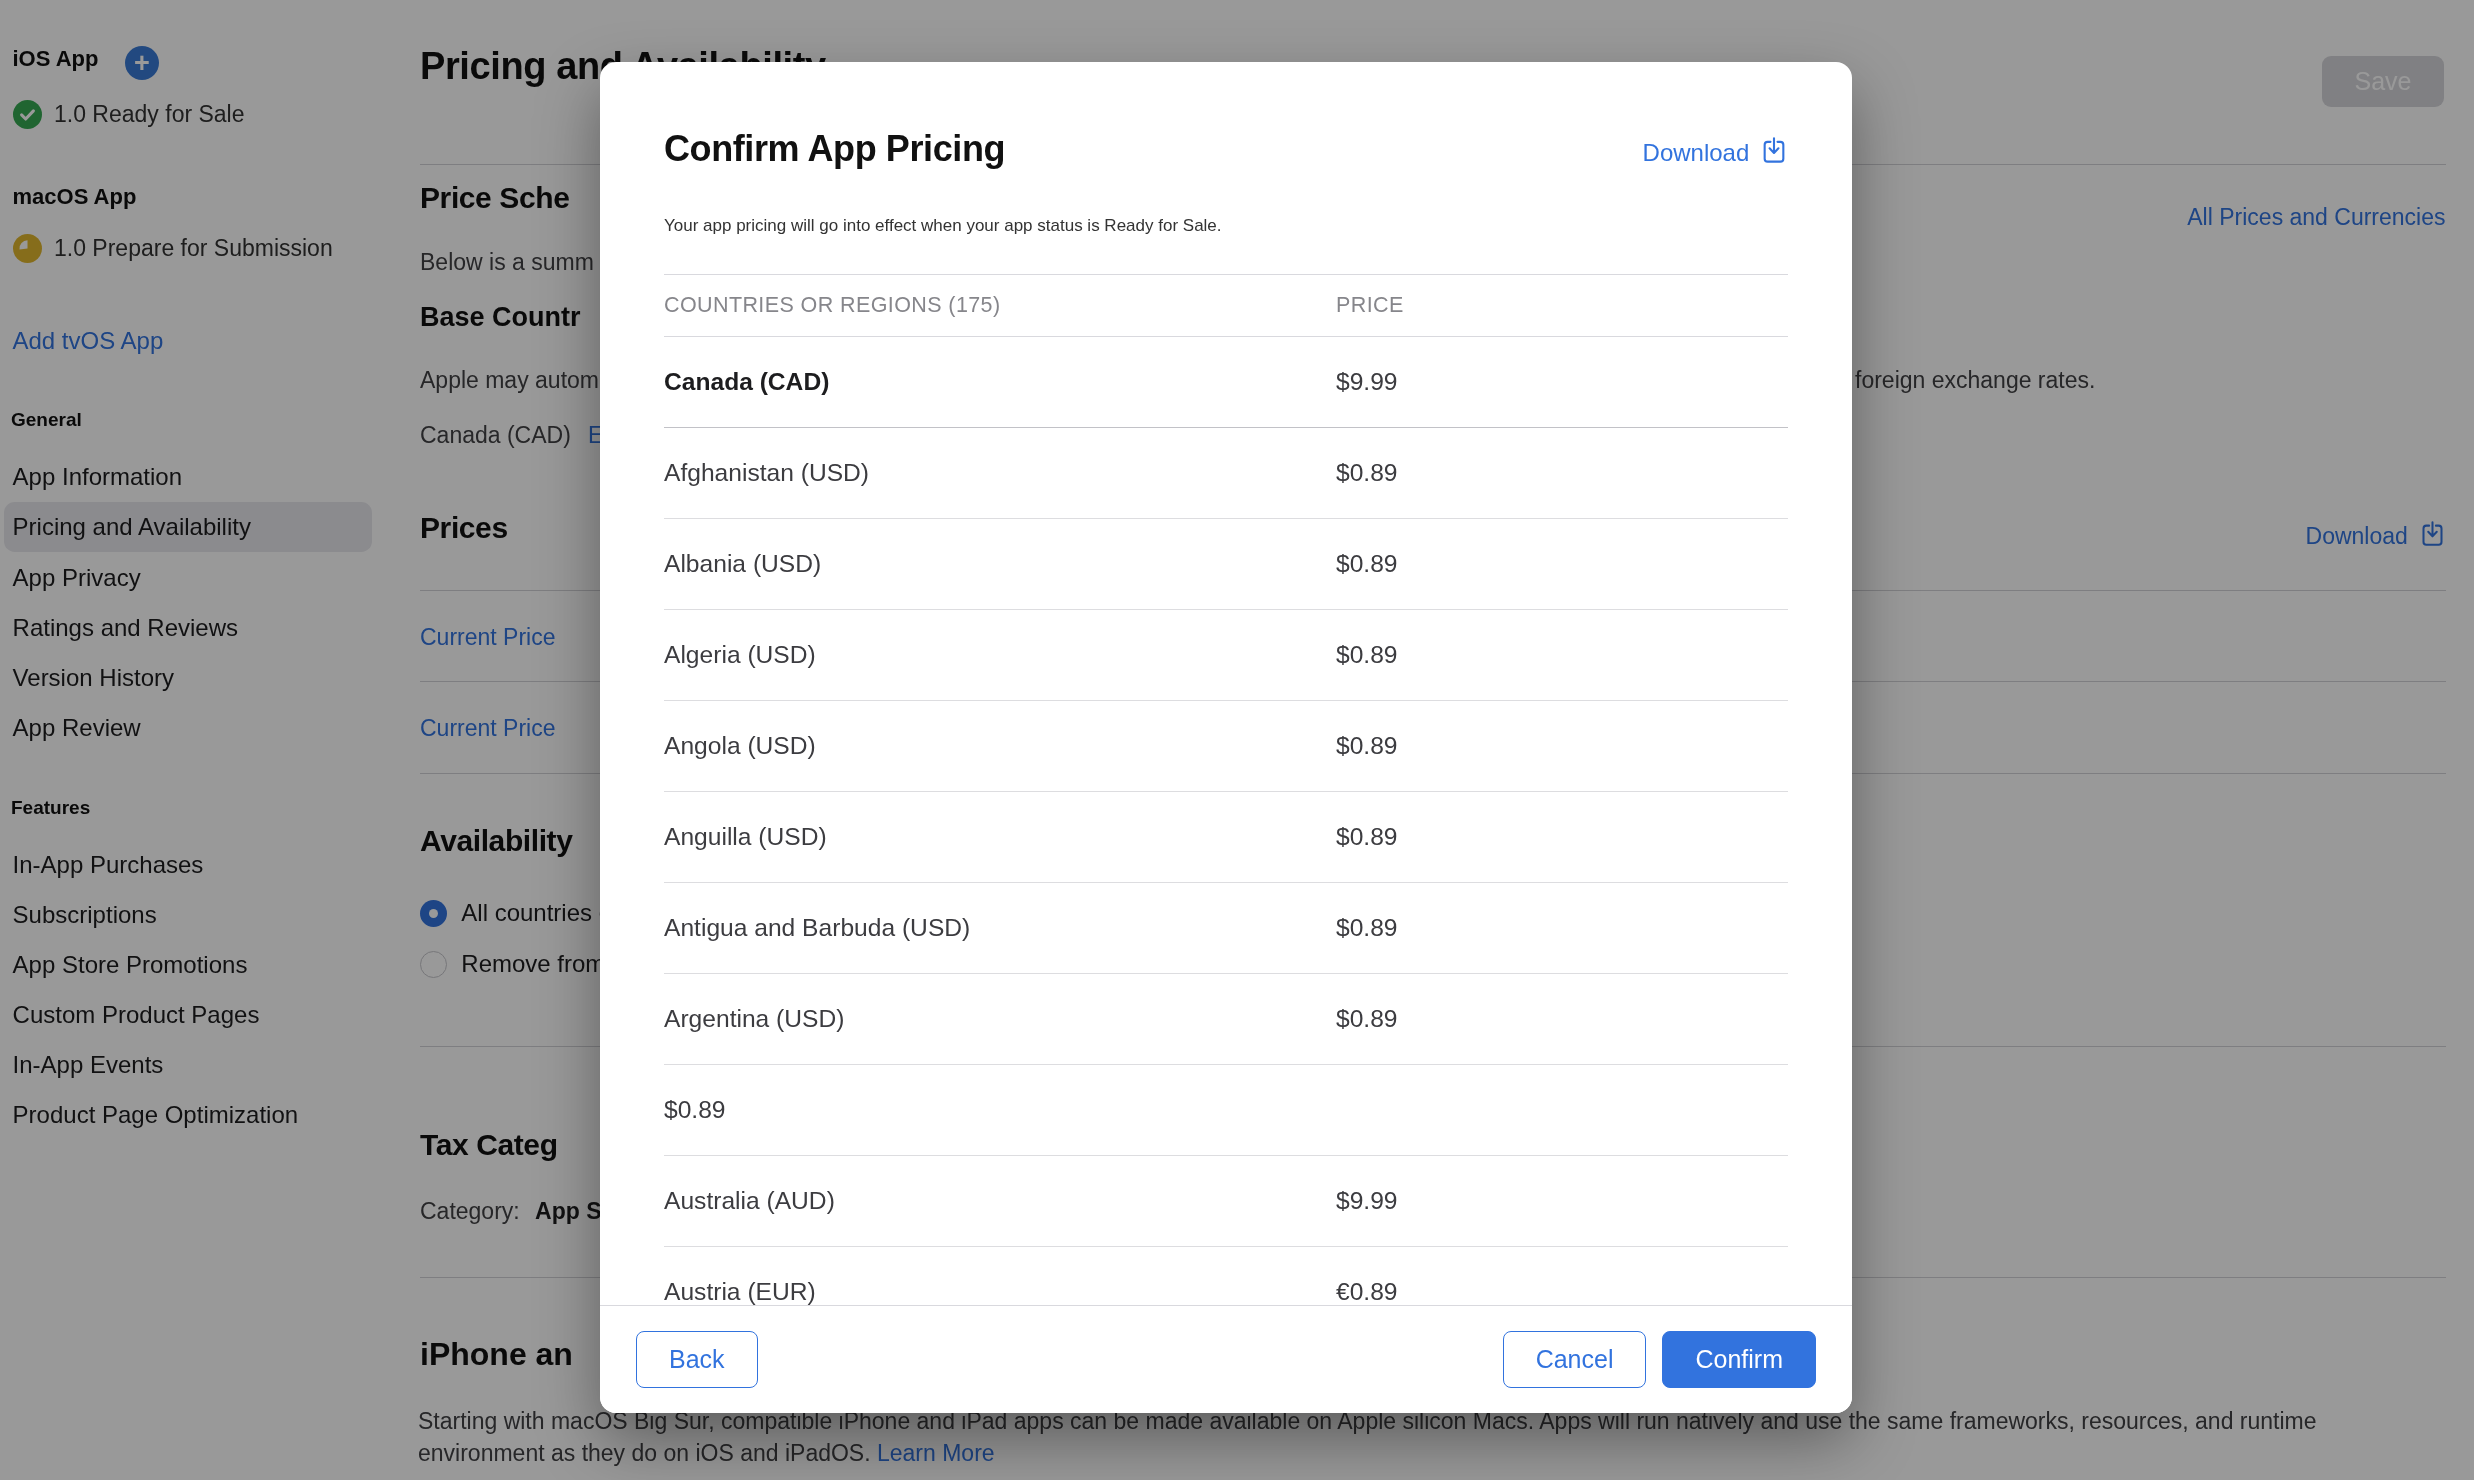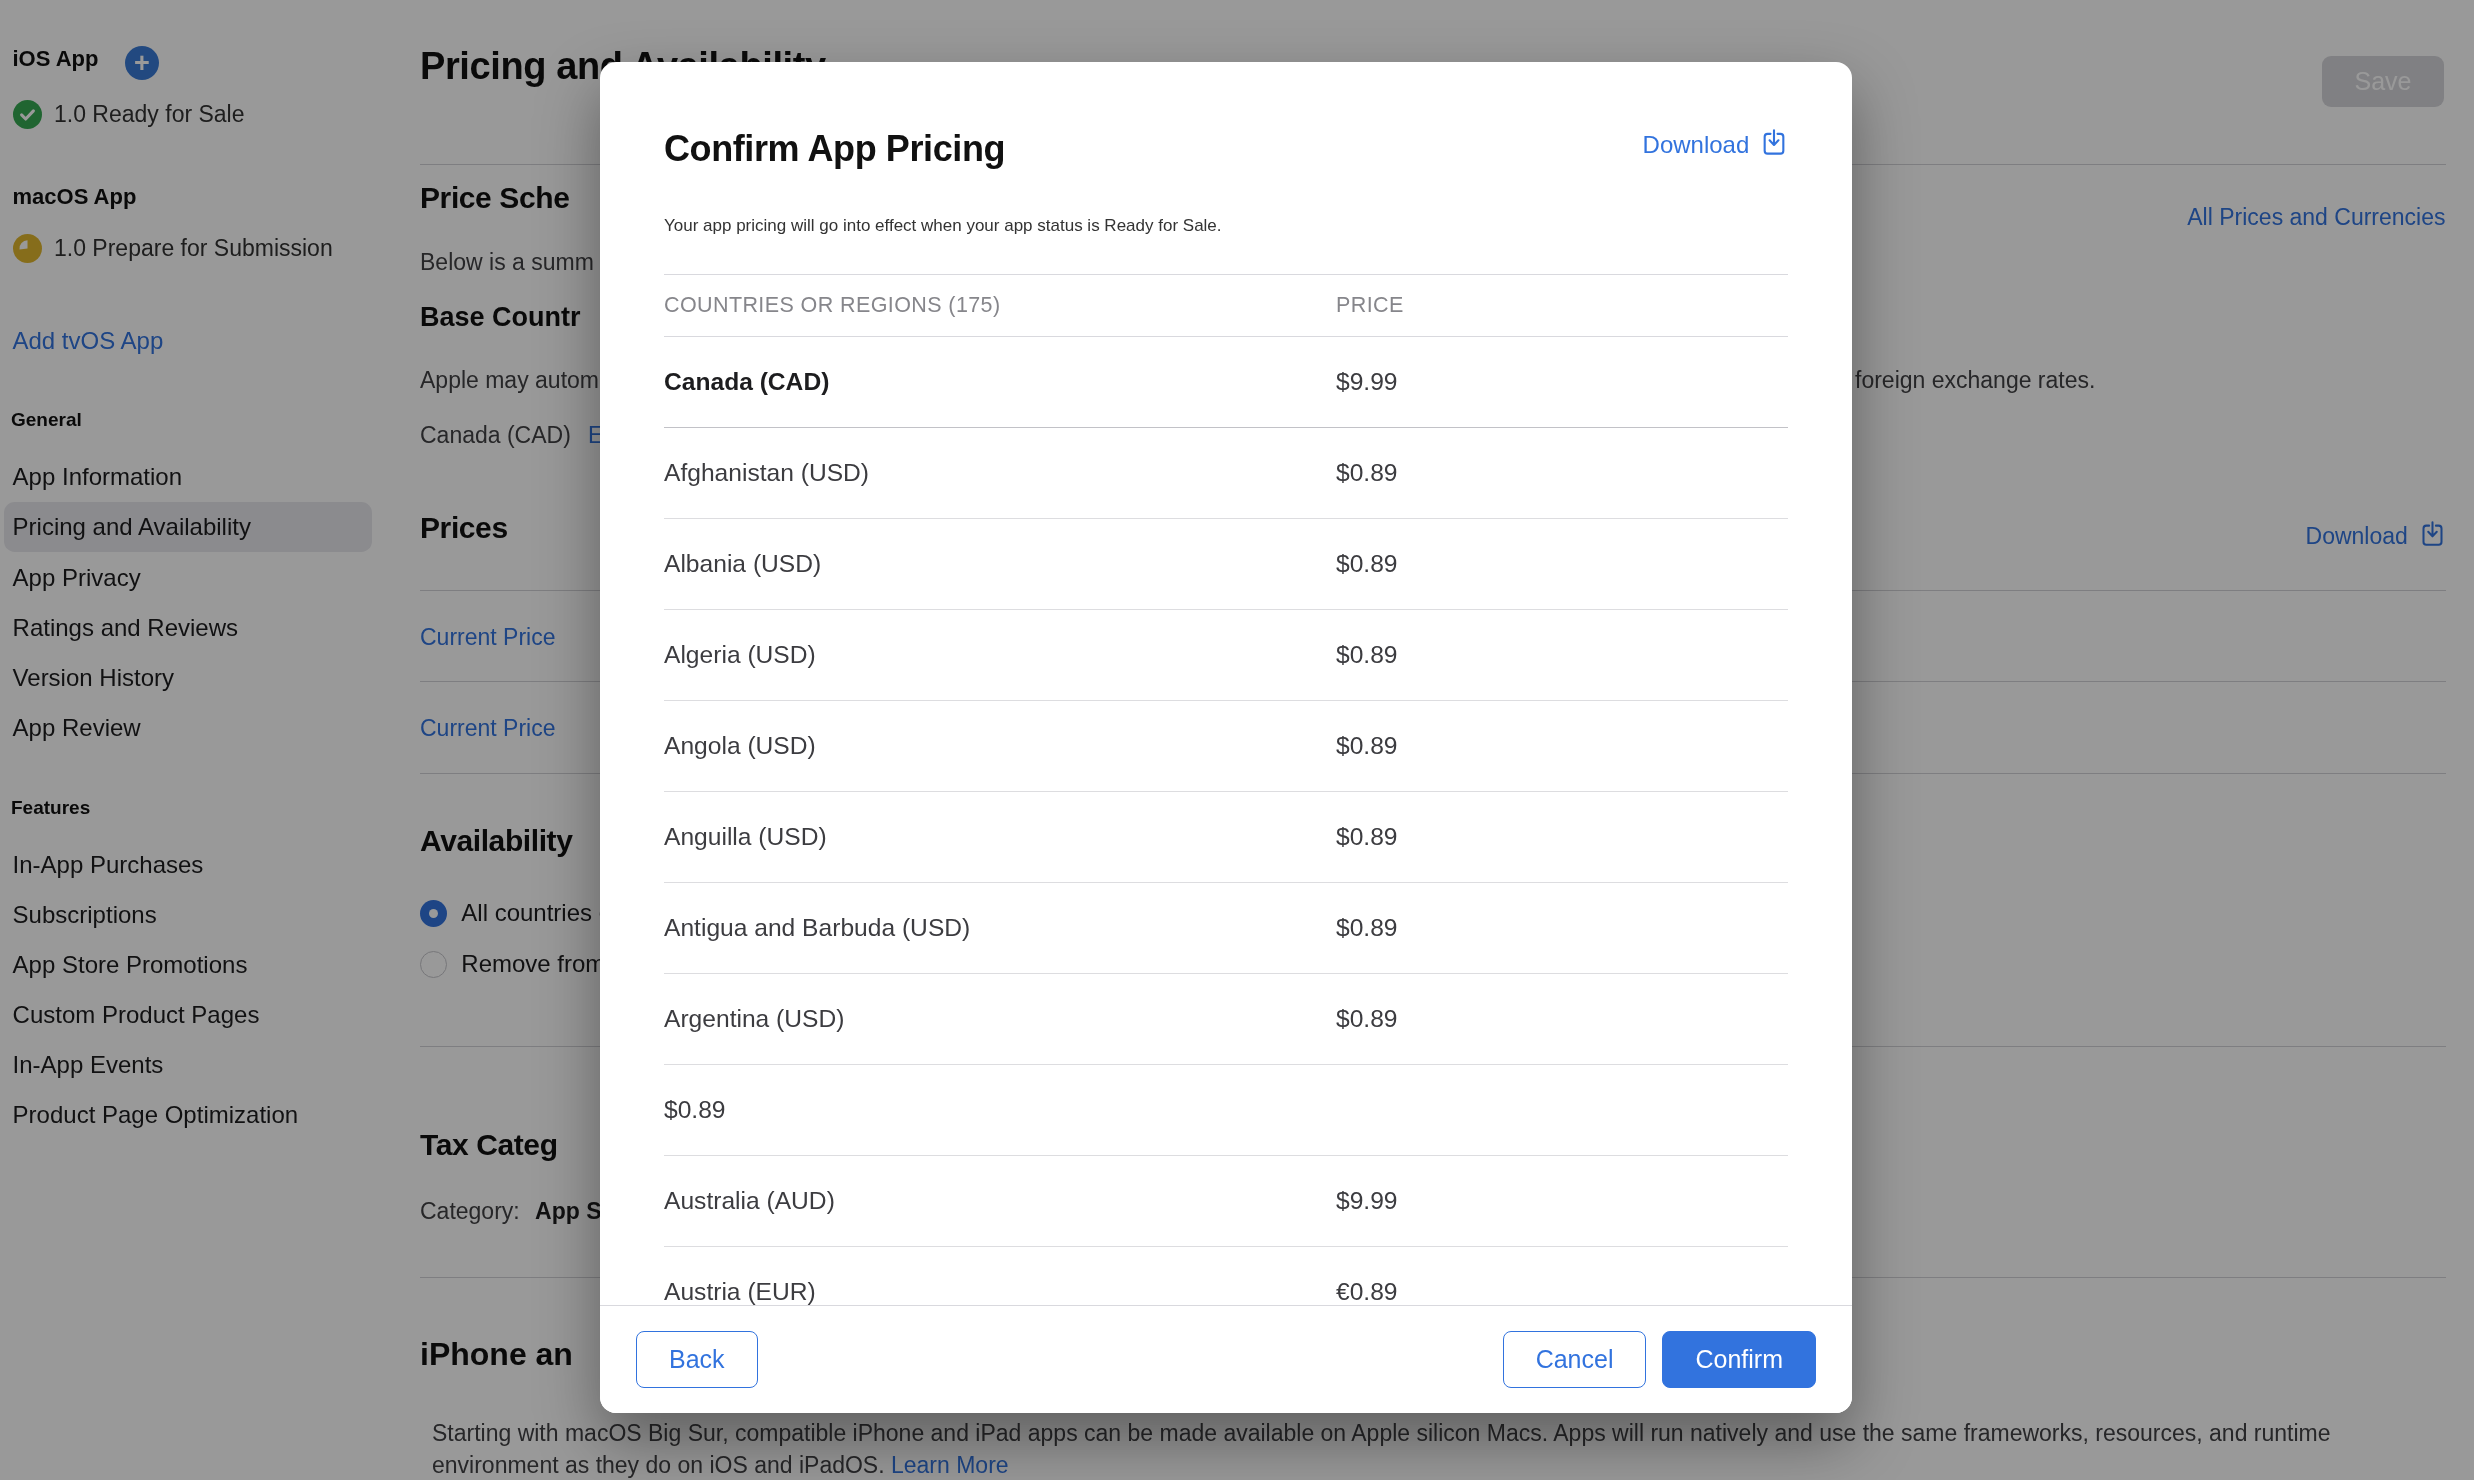--- a/index.html
+++ b/index.html
@@ -49,21 +49,21 @@
 
   .dl-link { display:inline-flex; align-items:center; gap:10.7px; font-size:23px; }
 
   
   .overlay { position:absolute; inset:0; background:rgba(0,0,0,0.4); z-index:10; }
   .modal {
     position:absolute; left:600px; top:62px; width:1252px; height:1351px;
     background:#fff; border-radius:16px; z-index:20; overflow:hidden;
     box-shadow:0 27px 63px rgba(0,0,0,0.38);
   }
-  .modal-header { position:absolute; left:64px; right:64px; top:66px; display:flex; justify-content:space-between; align-items:flex-start; }
+  .modal-header { position:absolute; left:64px; right:64px; top:66px; display:flex; justify-content:space-between; align-items:flex-end; }
   .modal-title { font-size:36px; font-weight:bold; letter-spacing:-0.4px; color:#111; }
   .modal-dl { font-size:24px; }
   .modal-desc { position:absolute; left:64px; right:64px; top:154px; font-size:17px; color:#333; }
   .modal-table { position:absolute; left:64px; right:64px; top:212px; border-top:0.9px solid #d9d9de; }
   .t-head { display:grid; grid-template-columns:672px 1fr; height:62px; align-items:center;
             font-size:21.5px; color:#86868b; letter-spacing:0.4px; border-bottom:0.9px solid #d9d9de; }
   .t-row { display:grid; grid-template-columns:672px 1fr; height:91px; align-items:center;
            font-size:24.6px; color:#3c3c40; border-bottom:0.9px solid #dddde0; }
   .t-row.base { border-bottom:1.8px solid #c2c2c7; }
   .t-row.base .t-country { font-weight:bold; color:#1d1d1f; }
@@ -174,21 +174,21 @@
   <div class="divider" style="top:1046px;"></div>
 
   <div class="abs h2" style="left:420px; top:1128px;">Tax Categ</div>
   <div class="abs body-txt" style="left:420px; top:1198px;">
     <span>Category:</span>
     <span style="font-weight:bold; color:#1d1d1f; margin-left:9px;">App S</span>
   </div>
   <div class="divider" style="top:1277px;"></div>
 
   <div class="abs" style="left:420px; top:1336px; font-size:32px; font-weight:bold; color:#111;">iPhone an</div>
-  <div class="abs body-txt" style="left:432px; top:1405px; line-height:32px;margin-top:12px;">
+  <div class="abs body-txt" style="left:418px; top:1405px; line-height:32px;">
     <div>Starting with macOS Big Sur, compatible iPhone and iPad apps can be made available on Apple silicon Macs. Apps will run natively and use the same frameworks, resources, and runtime</div>
     <div>
       <span>environment as they do on iOS and iPadOS.</span>
       <span class="link">Learn More</span>
     </div>
   </div>
 
   <div class="overlay"></div>
 
   <div class="modal">

